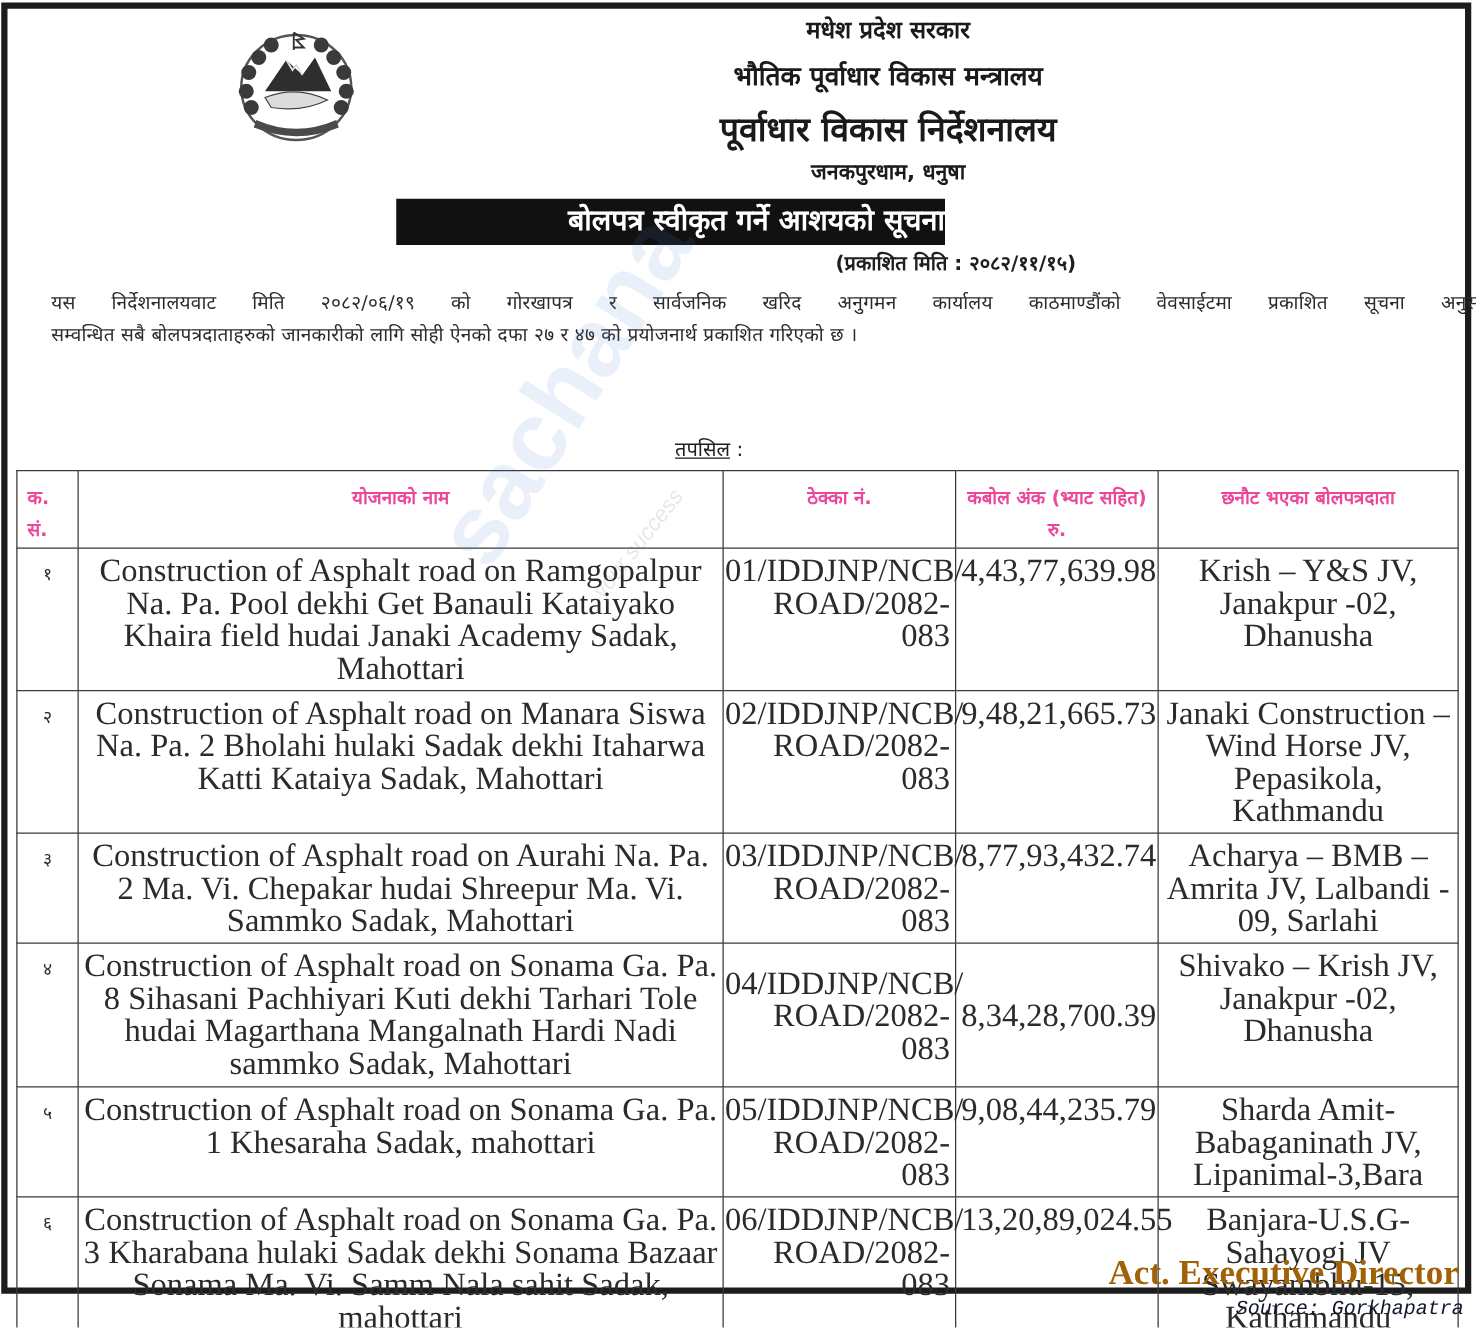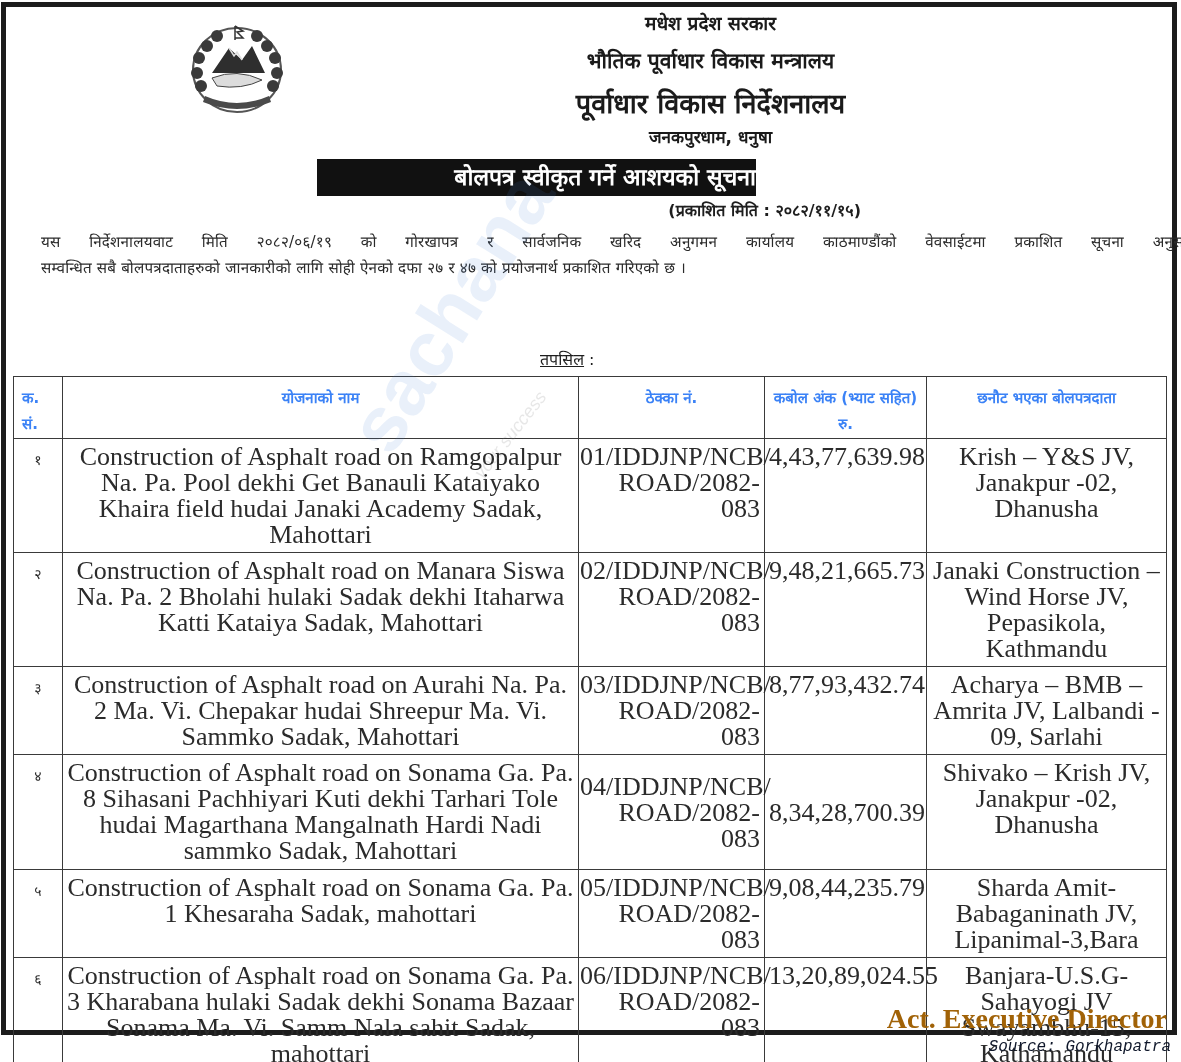--- a/index.html
+++ b/index.html
@@ -30,21 +30,21 @@
   .para .ln { display: block; white-space: nowrap; text-align: justify; text-align-last: justify; }
   .para .ln.last { text-align-last: left; }
   .tapasil { position: absolute; left: 540px; top: 348px; font-size: 16px; font-weight: normal; }
   .tapasil .u { text-decoration: underline; }
   table.tbl {
     position: absolute; left: 13px; top: 376px; width: 1153px; border-collapse: collapse;
     table-layout: fixed;
   }
   .tbl th, .tbl td { border: 1.5px solid #3a3a3a; vertical-align: top; }
   .tbl th {
-    font-weight: bold; font-size: 15px; color: #3b82f6; text-align: center; padding: 8px 4px 0 4px; height: 53px; line-height: 26px; margin-top: 12px;
+    font-weight: bold; font-size: 15px; color: #ec4899; text-align: center; padding: 8px 4px 0 4px; height: 53px; line-height: 26px; margin-top: 12px;
   }
   .tbl th.sn { text-align: left; padding-left: 8px; }
   .tbl td {
     font-family: "Liberation Serif", "DejaVu Serif", serif; font-size: 26px; line-height: 26px; color: #2b2b2b;
     text-align: center; padding: 5px 4px 4px 4px;
   }
   .tbl td.sn { font-family: "DejaVu Sans", sans-serif; font-size: 14px; padding-top: 8px; }
   .tbl td.ref { text-align: right; padding-left: 1px; }
   .tbl td.vmid { vertical-align: middle; }
   .signature {

